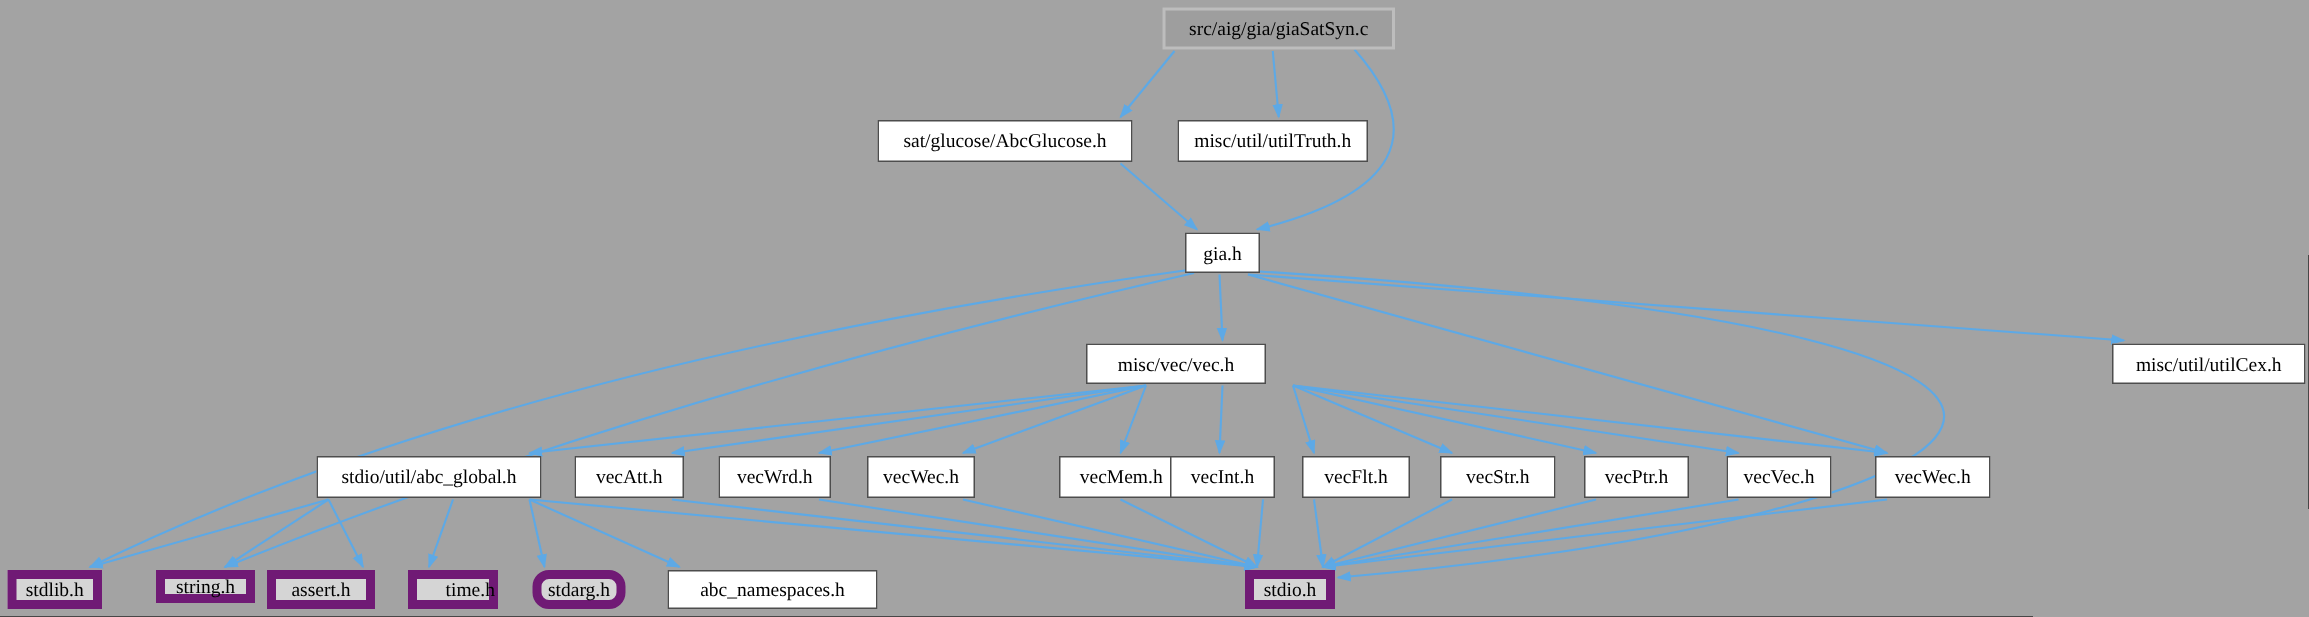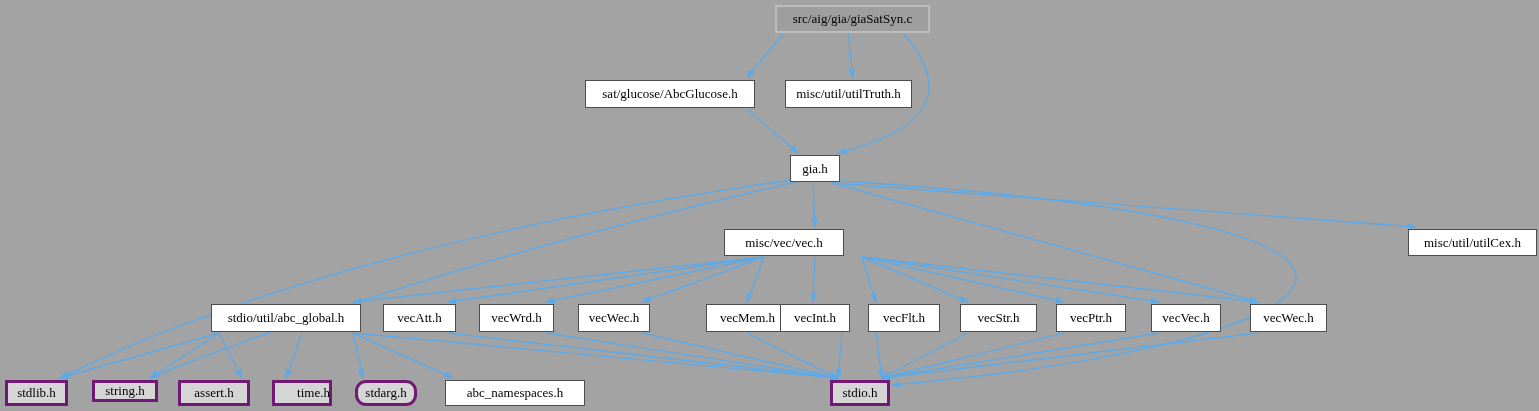--- a/index.html
+++ b/index.html
@@ -4,21 +4,21 @@
 <style>
   html,body{margin:0;padding:0;background:#000;}
   #canvas{position:relative;width:1539px;height:411px;background:#a3a3a3;overflow:hidden;
           font-family:Liberation Serif, serif;}
   #edges-svg{position:absolute;left:0;top:0;width:1539px;height:411px;}
   .edge{fill:none;stroke:#5da9e6;stroke-width:1.4px;}
   .node{position:absolute;box-sizing:border-box;display:flex;align-items:center;justify-content:center;
         font-size:13px;color:#000;background:#fff;border:1px solid #4d4d4d;white-space:nowrap;
         cursor:pointer;}
   .node.main{background:#9e9e9e;border:2px solid #bdbdbd;}
-  .node.gray{background:#d5d5d5;border:3px solid #701a75;}
+  .node.gray{background:#d5d5d5;border:6px solid #701a75;}
 </style>
 </head>
 <body>
 
 <div id="canvas">
   <svg id="edges-svg" viewBox="0 0 1539 411" xmlns="http://www.w3.org/2000/svg">
     <defs>
       <marker id="arrow" markerWidth="10" markerHeight="8" refX="8.5" refY="3.5" orient="auto" markerUnits="userSpaceOnUse">
         <path d="M0,0 L9.5,3.5 L0,7 z" fill="#5da9e6"></path>
       </marker>
@@ -76,20 +76,20 @@
       <div class="node" style="left: 479px; top: 304px; width: 75px; height: 28px;">vecWrd.h</div>
       <div class="node" style="left: 578px; top: 304px; width: 72px; height: 28px;">vecWec.h</div>
       <div class="node" style="left: 672px; top: 304px; width: 83px; height: 28px; margin-left: 34px;">vecMem.h</div>
       <div class="node" style="left: 780px; top: 304px; width: 70px; height: 28px;">vecInt.h</div>
       <div class="node" style="left: 868px; top: 304px; width: 72px; height: 28px;">vecFlt.h</div>
       <div class="node" style="left: 960px; top: 304px; width: 77px; height: 28px;">vecStr.h</div>
       <div class="node" style="left: 1056px; top: 304px; width: 70px; height: 28px;">vecPtr.h</div>
       <div class="node" style="left: 1151px; top: 304px; width: 70px; height: 28px;">vecVec.h</div>
       <div class="node" style="left: 1250px; top: 304px; width: 77px; height: 28px;">vecWec.h</div>
       <div class="node gray" style="left: 5px; top: 380px; width: 63px; height: 26px;">stdlib.h</div>
-      <div class="node gray" style="left: 92px; top: 380px; width: 66px; height: 22px; text-align: right;">string.h</div>
+      <div class="node gray" style="left: 104px; top: 380px; width: 66px; height: 22px; text-align: right;">string.h</div>
       <div class="node gray" style="left: 178px; top: 380px; width: 72px; height: 26px;">assert.h</div>
       <div class="node gray" style="left: 272px; top: 380px; width: 60px; height: 26px; padding-left: 23px;">time.h</div>
       <div class="node gray" style="left: 355px; top: 380px; width: 62px; height: 26px; border-radius: 11px;">stdarg.h</div>
       <div class="node" style="left: 445px; top: 380px; width: 140px; height: 26px;">abc_namespaces.h</div>
       <div class="node gray" style="left: 830px; top: 380px; width: 60px; height: 26px;">stdio.h</div>
     </div>
 </div>
 
 </body></html>

